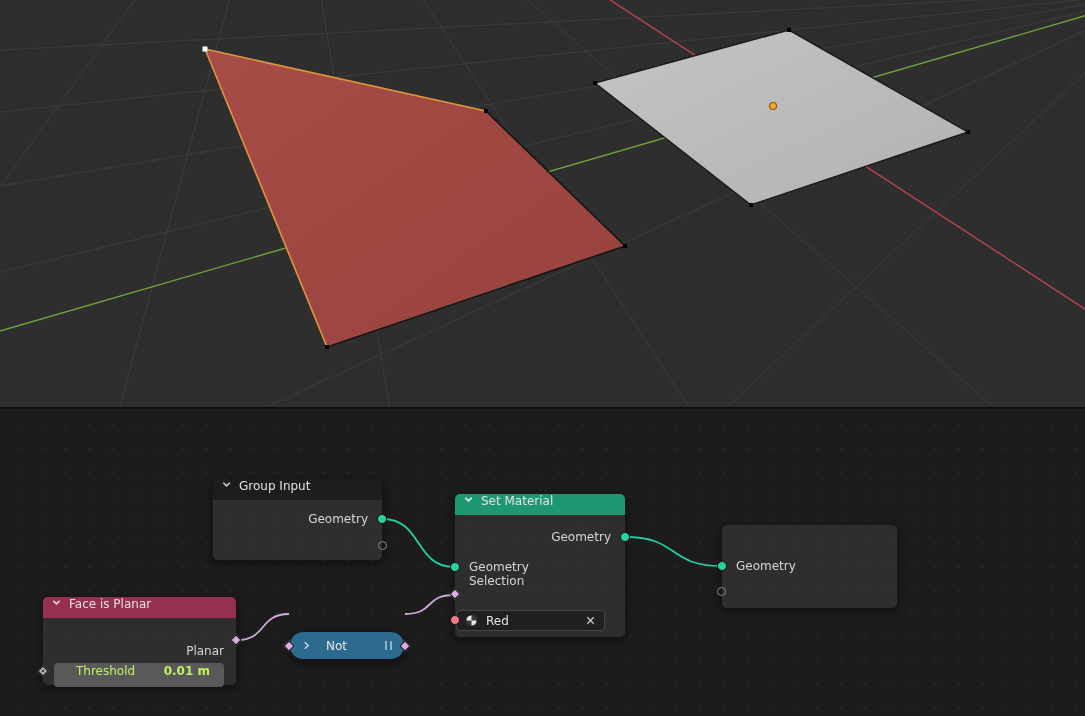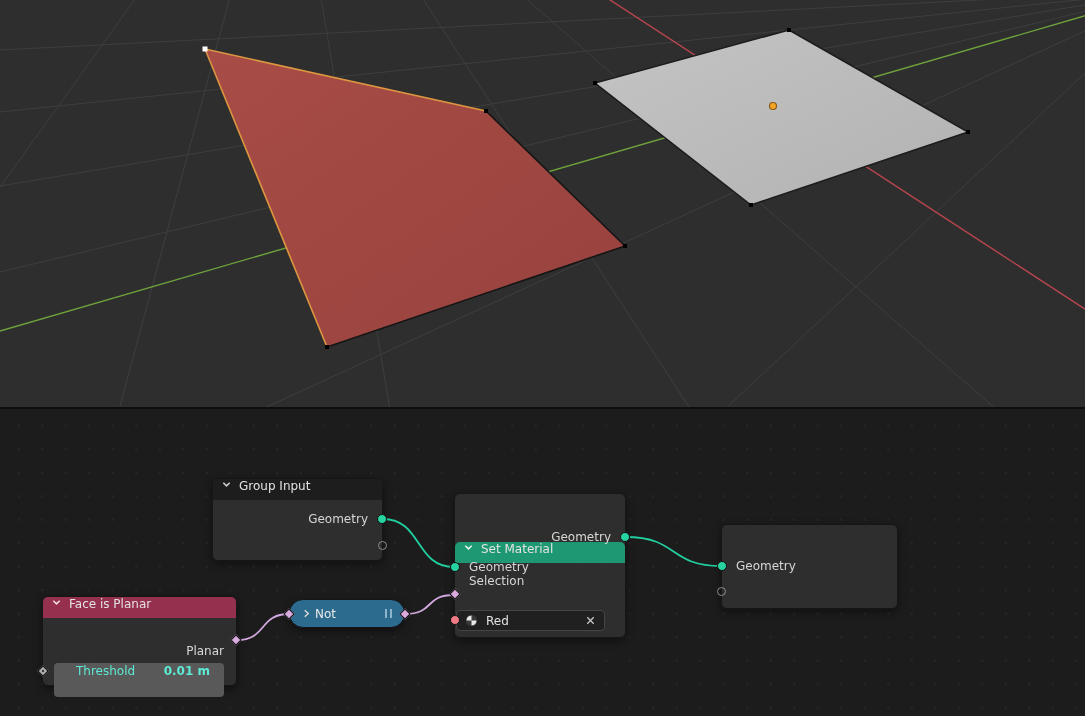--- a/index.html
+++ b/index.html
@@ -12,52 +12,52 @@
   #node-editor{position:absolute;left:0;top:409px;width:1085px;height:307px;
     background-color:var(--ed-bg,#1c1c1c);
     background-image:radial-gradient(circle,#28282a 1.1px,transparent 1.1px);
     background-size:23.5px 23.5px;background-position:7px 5px;}
   #wires{position:absolute;left:0;top:0;width:1085px;height:307px;display:block;}
   .node{position:absolute;background:rgba(48,48,48,0.97);border:1px solid #161616;
         border-radius:6px;box-shadow:0 3px 8px rgba(0,0,0,0.45);box-sizing:border-box;}
   .node-header{height:21px;border-radius:5px 5px 0 0;display:flex;
         padding:0 8px;gap:7px;color:#e2e2e2;font-size:12px;}
   .hdr-dark{background:var(--hdr-dark);}
-  .hdr-teal{background:var(--hdr-teal);margin-top:48px;}
+  .hdr-teal{background:var(--hdr-teal);}
   .hdr-maroon{background:var(--hdr-maroon);}
   .chev{width:11px;height:11px;flex:0 0 auto;}
   .row{position:absolute;height:20px;line-height:20px;font-size:12px;color:#d6d6d6;
        left:0;right:0;}
   .row.right{text-align:right;padding-right:14px;}
   .row.left{text-align:left;padding-left:14px;}
   
   .socket{position:absolute;width:10px;height:10px;border-radius:50%;
           border:1px solid #101010;box-sizing:border-box;}
   .socket-geo{background:var(--c-geo);}
   .socket-mat{background:var(--c-mat);}
   .diamond{position:absolute;width:8px;height:8px;border:1px solid #101010;
            transform:rotate(45deg);box-sizing:border-box;}
   .diamond-bool{background:var(--c-bool);}
   .diamond-float{background:var(--c-float);}
   .diamond-float::after{content:"";position:absolute;left:2px;top:2px;width:2px;height:2px;
            background:#2e2e2e;}
   .socket-virtual{position:absolute;width:9px;height:9px;border-radius:50%;
            border:1.5px solid #8d8d8d;background:transparent;box-sizing:border-box;}
   
-  .field{position:absolute;background:#595959;border-radius:4px;height:34px;
-         font-size:12px;color:#5eead4;line-height:17px;}
+  .field{position:absolute;background:#595959;border-radius:4px;height:24px;
+         font-size:12px;color:#bef264;line-height:17px;}
   .field .flabel{position:absolute;left:22px;}
   .field .fvalue{position:absolute;right:14px;font-weight:bold;}
   .chip{position:absolute;background:#202020;border:1px solid #454545;border-radius:4px;
         height:21px;display:flex;align-items:center;padding:0 8px;gap:8px;
         font-size:12px;color:#e3e3e3;box-sizing:border-box;}
   .chip .xbtn{margin-left:auto;width:11px;height:11px;}
   
   #node-not{border-radius:14px;background:var(--not-blue);display:flex;align-items:center;
-        padding:0 12px;gap:4px;color:#e8e8e8;font-size:12px;border:1px solid #14141a;}
+        padding:0 12px;gap:15px;color:#e8e8e8;font-size:12px;border:1px solid #14141a;margin-top:32px;}
   #node-not .bars{margin-left:auto;display:flex;gap:3px;}
   #node-not .bars i{display:block;width:2px;height:9px;background:#8fb3c8;}
 </style>
 </head>
 <body>
 
 <div id="app">
 
   <svg id="viewport" viewBox="0 0 1085 407" preserveAspectRatio="none">
       <defs>

